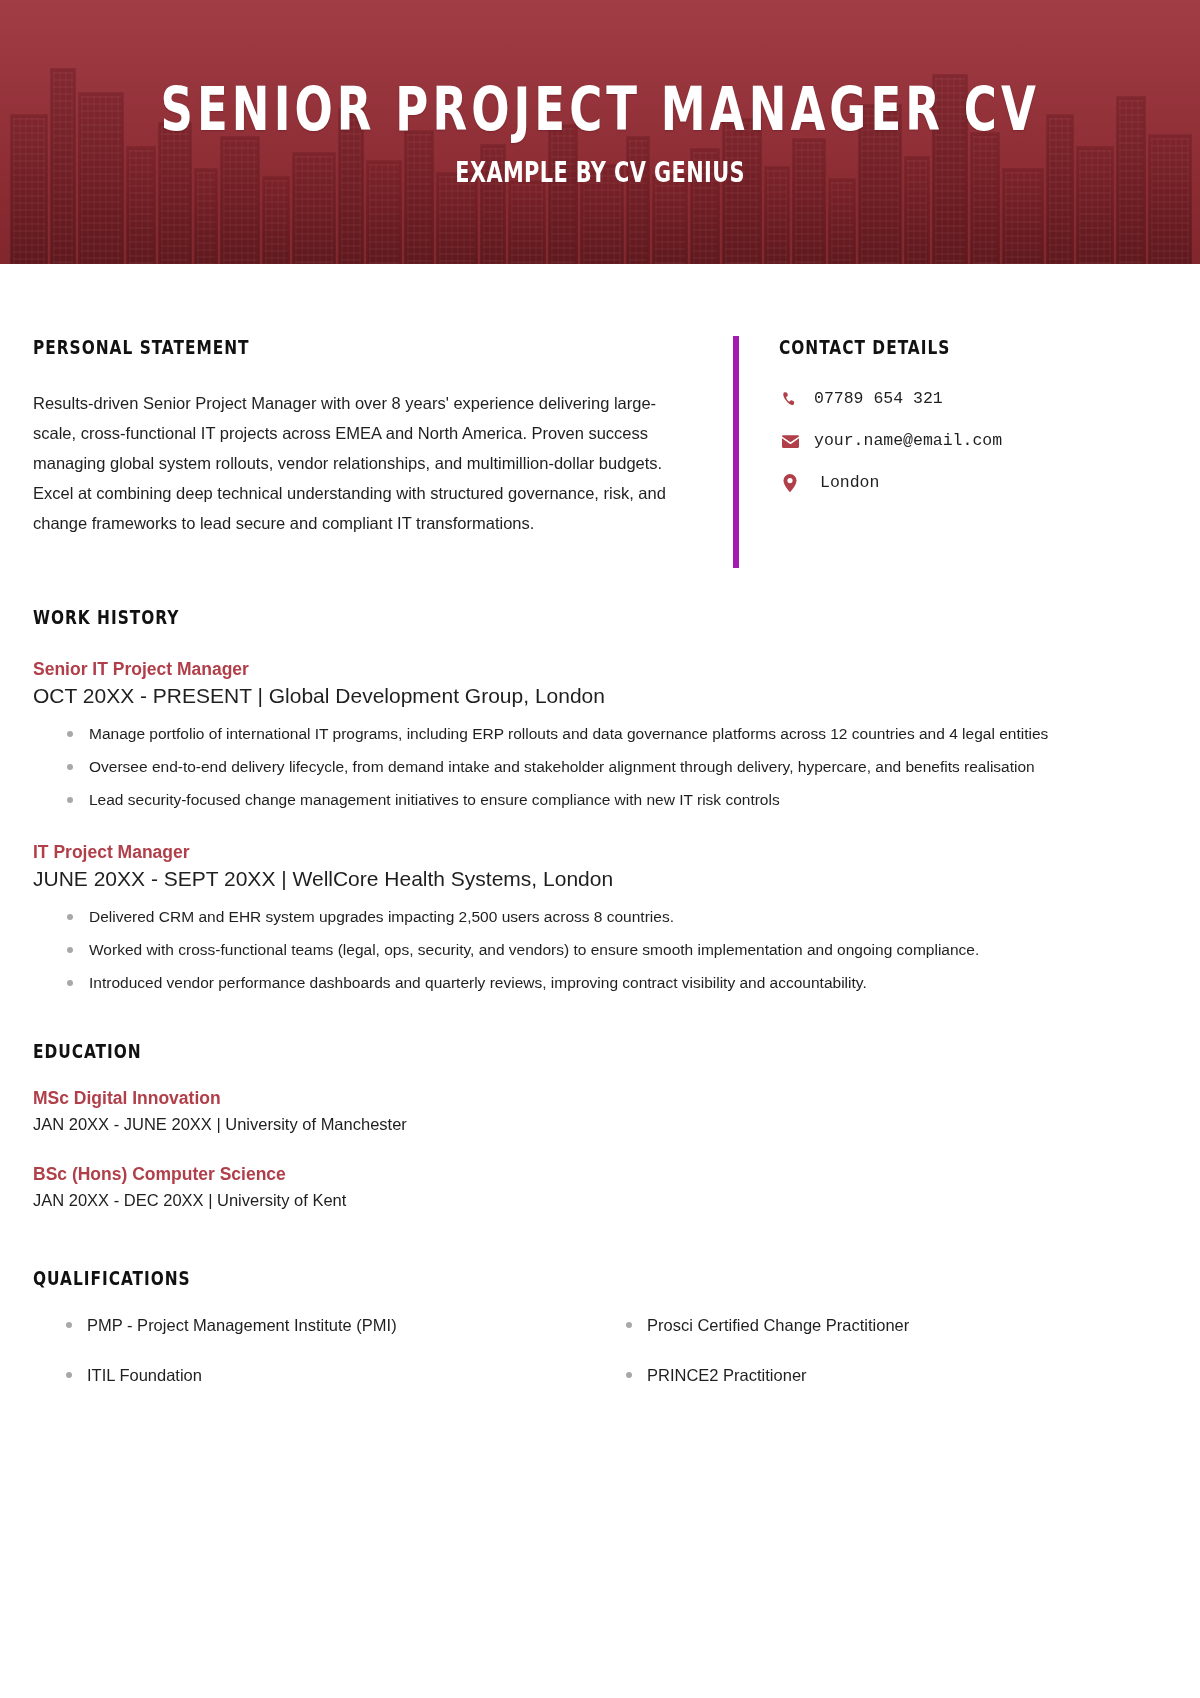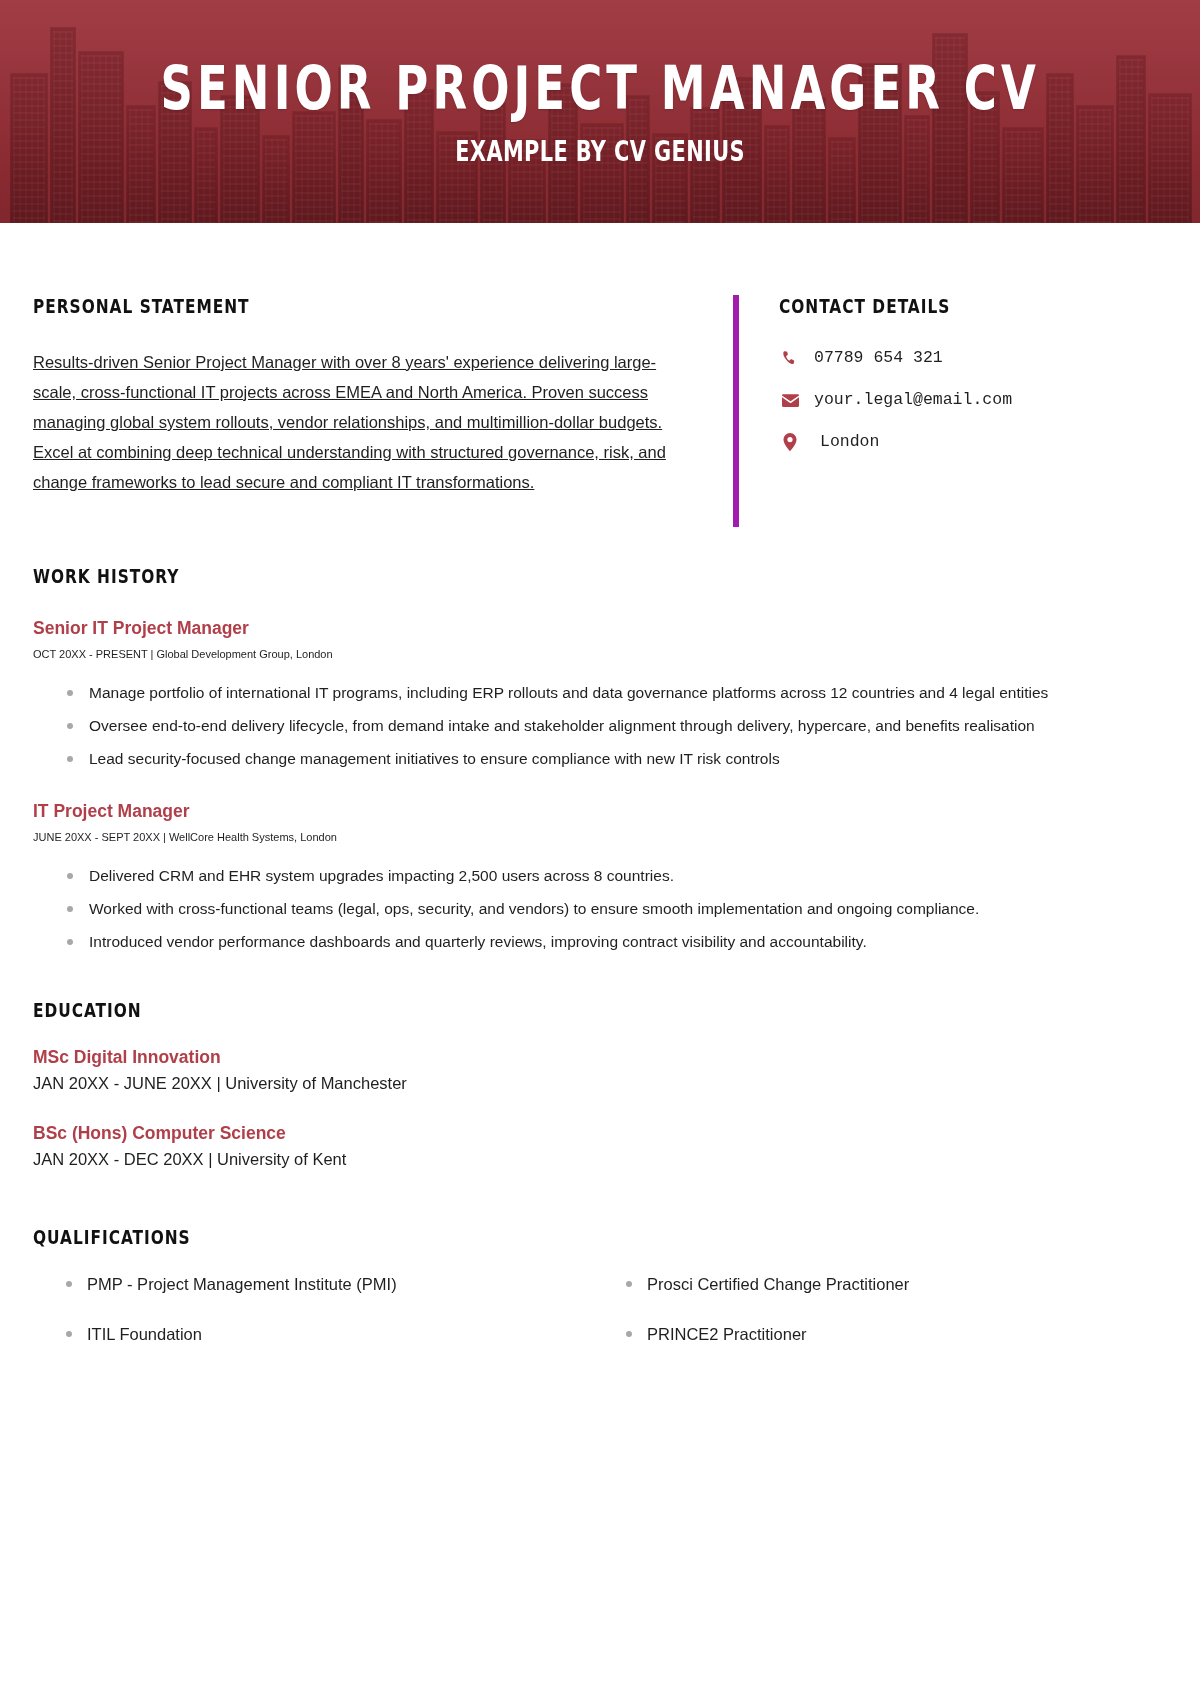--- a/index.html
+++ b/index.html
@@ -13,21 +13,21 @@
     font-family: "Liberation Sans", sans-serif;
     color: #1a1a1a;
     overflow: hidden;
     position: relative;
   }
 
   
   .banner {
     position: relative;
     width: 1200px;
-    height: 223px;
+    height: 264px;
     overflow: hidden;
     background: #9e3b46;
   }
   .banner-photo {
     position: absolute;
     inset: 0;
     background-color: #8e3640;
   }
   
   .sky {
@@ -128,21 +128,20 @@
     box-sizing: border-box;
     border-left: 6px solid #a21caf;
     padding-left: 40px;
     min-height: 232px;
   }
   .statement {
     margin-top: 30px;
     font-size: 16.5px;
     line-height: 30px;
     color: #1f1f1f;
-    text-decoration: underline;
   }
   .contact-list {
     margin-top: 31px;
     list-style: none;
     padding: 0;
     font-family: Liberation Mono, monospace;
   }
   .contact-item {
     display: flex;
     align-items: center;
@@ -170,21 +169,21 @@
   .job { margin-top: 25px; }
   .job:first-of-type { margin-top: 26px; }
   .job-title {
     font-size: 17.5px;
     font-weight: 700;
     color: #b03f49;
     line-height: 24px;
     margin-top: 29px;
   }
   .job-meta {
-    font-size: 11px;
+    font-size: 21px;
     color: #1f1f1f;
     line-height: 27px;
     margin-top: 1px;
   }
   .bullets {
     list-style: none;
     margin: 14px 0 0 0;
     padding: 0;
   }
   .bullets li {
@@ -319,21 +318,21 @@
           <span class="contact-text">07789 654 321</span>
         </li>
 
         <li class="contact-item">
           <span class="contact-icon">
             <svg width="17" height="13" viewBox="0 0 24 18" fill="currentColor" aria-hidden="true">
               <path d="M1.5 0h21A1.5 1.5 0 0 1 24 1.5v.6L12 10.2 0 2.1v-.6A1.5 1.5 0 0 1 1.5 0z"></path>
               <path d="M0 4.4v12.1A1.5 1.5 0 0 0 1.5 18h21a1.5 1.5 0 0 0 1.5-1.5V4.4L12.6 12.5a1.1 1.1 0 0 1-1.2 0L0 4.4z"></path>
             </svg>
           </span>
-          <span class="contact-text">your.legal@email.com</span>
+          <span class="contact-text">your.name@email.com</span>
         </li>
 
         <li class="contact-item loc">
           <span class="contact-icon">
             <svg width="14" height="18" viewBox="0 0 16 22" fill="currentColor" aria-hidden="true">
               <path d="M8 0a8 8 0 0 0-8 8c0 5.6 7.1 13.3 7.4 13.6a.8.8 0 0 0 1.2 0C8.9 21.3 16 13.6 16 8a8 8 0 0 0-8-8zm0 11.2A3.2 3.2 0 1 1 8 4.8a3.2 3.2 0 0 1 0 6.4z"></path>
             </svg>
           </span>
           <span class="contact-text">London</span>
         </li>

